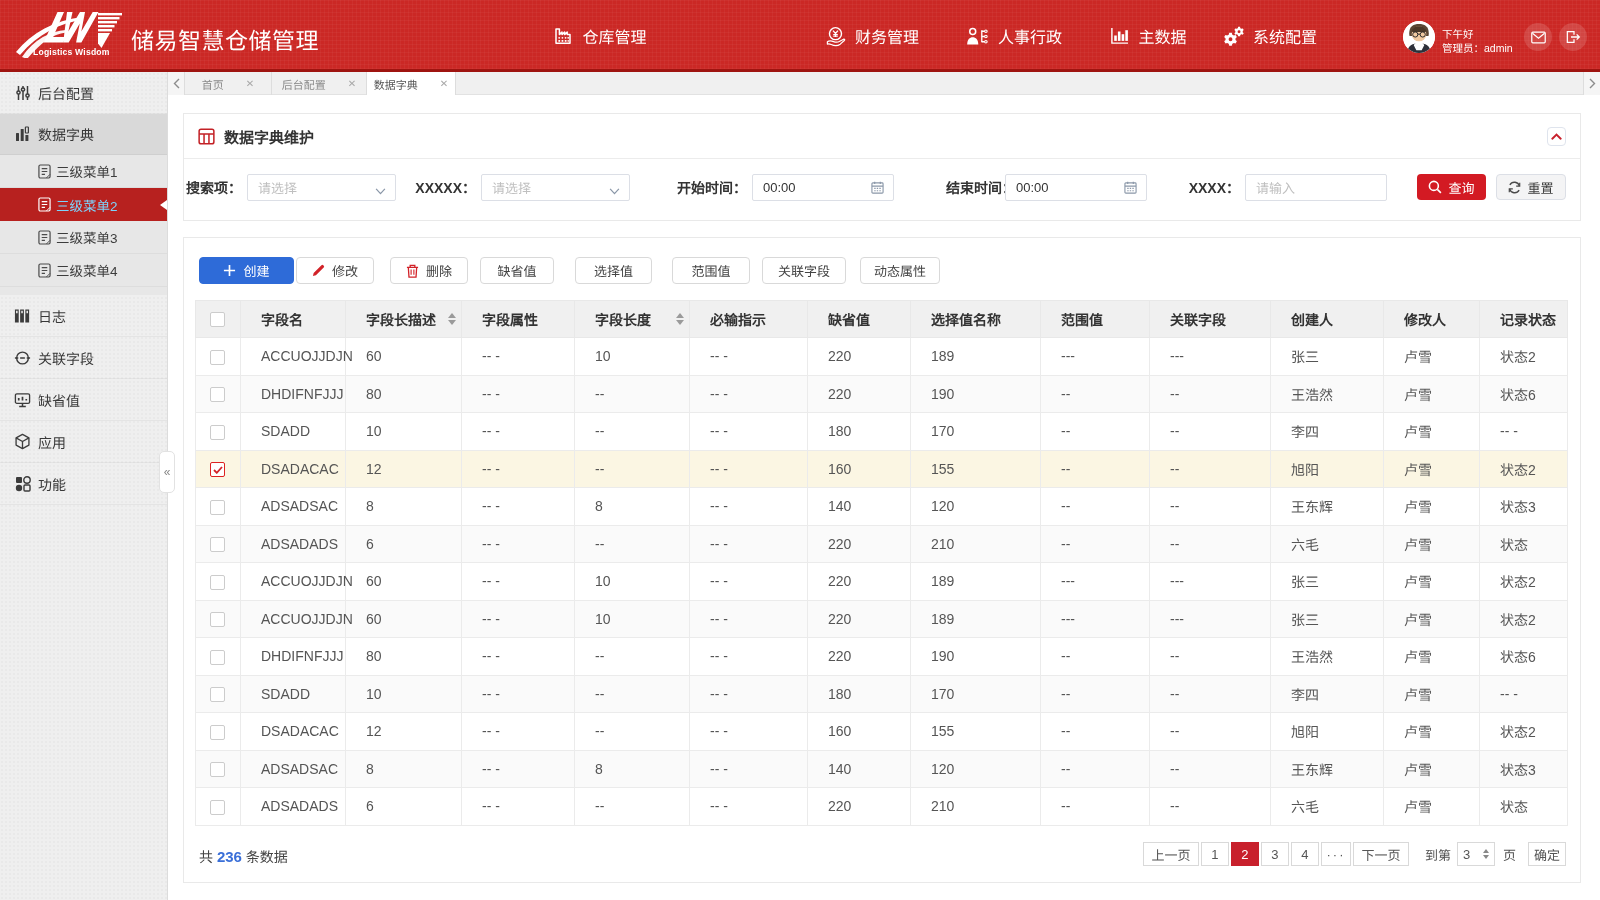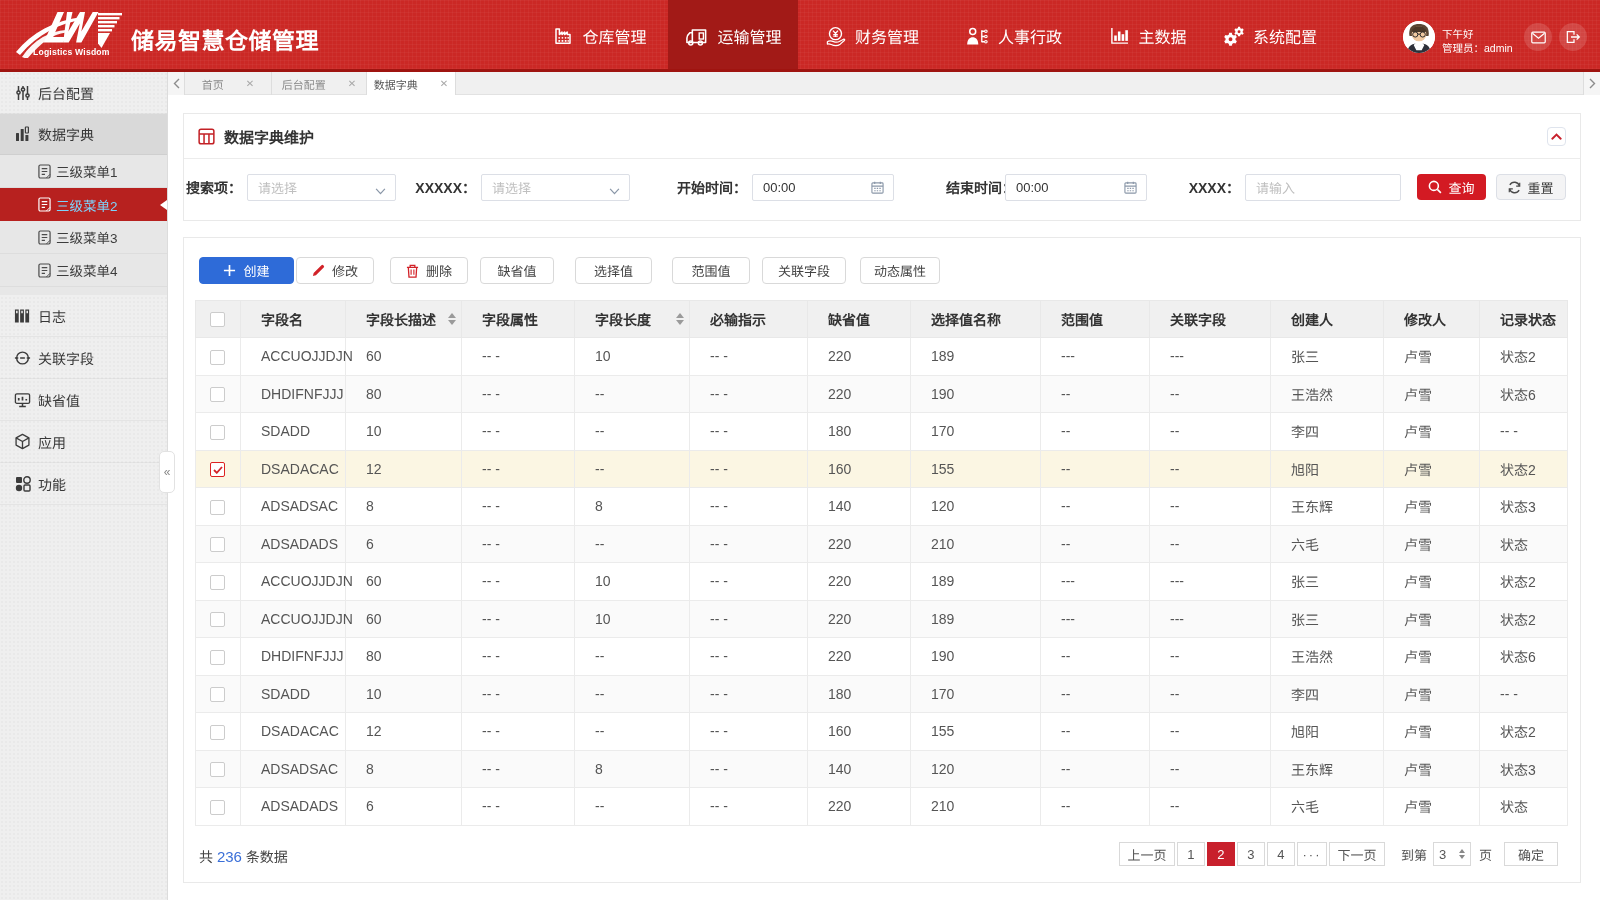--- a/index.html
+++ b/index.html
@@ -3,21 +3,21 @@
 <meta charset="utf-8">
 <title>储易智慧仓储管理</title>
 <style>
 *{margin:0;padding:0;box-sizing:border-box;}
 html,body{width:1600px;height:900px;overflow:hidden;font-family:"Liberation Sans",sans-serif;background:#fff;}
 
 .hd{position:absolute;left:0;top:0;width:1600px;height:72px;background:#cb2825;}
 .hd:after{content:"";position:absolute;left:0;right:0;bottom:0;height:3px;background:#9f1410;}
 .hd-tex{position:absolute;inset:0;background-image:linear-gradient(rgba(255,255,255,.035) 1px,transparent 1px),linear-gradient(90deg,rgba(255,255,255,.035) 1px,transparent 1px);background-size:4px 4px;}
 
-.brand{position:absolute;left:131px;top:22px;color:#fff;font-size:23px;letter-spacing:0.5px;font-weight:700;}
+.brand{position:absolute;left:131px;top:22px;color:#fff;font-size:23px;letter-spacing:0.5px;font-weight:400;}
 .nav-item .ic{margin-right:9px;display:flex;}
 .nav-item{position:absolute;top:0;height:72px;display:flex;align-items:center;color:#fff;font-size:16px;}
 .nav-item.sel{background:#a21a17;}
 .usr{color:#fff;}
 .ava{width:32px;height:32px;border-radius:50%;background:#fff;overflow:hidden;}
 .ucirc{width:28px;height:28px;border-radius:50%;background:rgba(255,255,255,.14);display:flex;align-items:center;justify-content:center;}
 
 .sb{position:absolute;left:0;top:72px;width:168px;height:828px;background:#efefef;border-right:1px solid #dcdcdc;background-image:radial-gradient(rgba(0,0,0,.022) 1px,transparent 1px);background-size:4px 4px;}
 .mi{position:relative;height:42px;display:flex;align-items:center;padding-left:14px;color:#383838;font-size:14px;border-bottom:1px solid rgba(0,0,0,.045);}
 .mi .ic{width:17px;height:17px;margin-right:7px;display:flex;align-items:center;justify-content:center;}
@@ -58,21 +58,21 @@
 table.grid td{height:37.5px;font-size:14px;color:#555;padding:0 0 0 20px;border:1px solid #ebebeb;background:#fff;}
 table.grid tr.alt td{background:#fafafa;}
 table.grid tr.hl td{background:#fbf6e3;}
 .ckb{display:inline-block;width:15px;height:15px;border:1px solid #ccc;border-radius:2px;background:#fff;vertical-align:middle;}
 .sort{position:absolute;right:5px;top:12px;display:flex;flex-direction:column;gap:2px;}
 .sort i{display:block;width:0;height:0;border-left:4px solid transparent;border-right:4px solid transparent;}
 .sort .up{border-bottom:5px solid #9a9a9a;}
 .sort .dn{border-top:5px solid #9a9a9a;}
 
 .total{position:absolute;left:199px;top:846px;font-size:14px;color:#444;}
-.total b{color:#3a6fd8;font-weight:400;font-size:15px;}
+.total b{color:#3a6fd8;font-weight:700;font-size:15px;}
 .pager{position:absolute;right:34px;top:842px;display:flex;align-items:center;font-size:13px;color:#555;}
 .pg{height:24px;border:1px solid #d9d9d9;background:#fff;display:flex;align-items:center;justify-content:center;margin-right:2px;}
 .pg.num{width:28px;}
 .pg.act{background:#c8202c;border-color:#c8202c;color:#fff;}
 </style>
 </head>
 <body>
 
 <div class="hd">
     <div class="hd-tex"></div>
@@ -103,30 +103,20 @@
             <circle cx="9.4" cy="11.8" r=".9"></circle>
             <circle cx="12.6" cy="11.8" r=".9"></circle>
             <rect x="5.4" y="14" width="1.7" height="1.8"></rect>
             <rect x="8.6" y="14" width="1.7" height="1.8"></rect>
             <rect x="11.8" y="14" width="1.7" height="1.8"></rect>
             <circle cx="15.2" cy="11.8" r=".9"></circle>
             <rect x="14.6" y="14" width="1.2" height="1.8"></rect>
           </g>
         </svg>
       </span>仓库管理</div>
-  <div class="nav-item sel" style="left:668px;width:130px;justify-content:center;">
-    <span class="ic">
-        <svg width="24" height="22" viewBox="0 0 26 24" fill="none" stroke="#fff" stroke-width="1.7">
-          <path d="M9 5.5 H23.5 V19 H9 Z" stroke-linejoin="round"></path>
-          <path d="M9 8.5 H6.2 C4.2 10.2 3.3 12 3.1 14.2 L3.1 19 H9" stroke-linejoin="round"></path>
-          <rect x="16.5" y="8.7" width="4.6" height="6.6" stroke-width="1.5"></rect>
-          <circle cx="7.3" cy="19.6" r="2.2"></circle>
-          <circle cx="17.8" cy="19.6" r="2.2"></circle>
-        </svg>
-      </span>运输管理</div>
   <div class="nav-item" style="left:812px;width:120px;justify-content:center;">
     <span class="ic">
         <svg width="21" height="21" viewBox="0 0 22 22" fill="none" stroke="#fff" stroke-width="1.5">
           <circle cx="11" cy="8" r="6.3"></circle>
           <path d="M8.4 4.8 L11 7.8 L13.6 4.8 M11 7.8 V11.4 M8.6 8.9 H13.4 M8.6 10.6 H13.4" stroke-width="1.3"></path>
           <path d="M2.5 16.5 C5 14.8 7 15.6 9 16.4 C11 17.2 13.5 17.2 15.5 16 L19.5 13.8 C20.3 13.4 21 14.4 20.2 15.2 L16 19 C13.5 20.8 9.5 20.8 6.5 19.4 C4.8 18.6 3.5 18.6 2.5 19 Z" stroke-width="1.3" stroke-linejoin="round"></path>
         </svg>
       </span>财务管理</div>
   <div class="nav-item" style="left:952px;width:124px;justify-content:center;">
     <span class="ic">
@@ -324,21 +314,21 @@
     <div class="inbox" style="left:569px;width:142px;color:#333;">00:00<span class="caret" style="top:6px;"><svg width="13" height="13" viewBox="0 0 14 14" fill="none" stroke="#8a97a8" stroke-width="1.2">
           <rect x="1" y="2" width="12" height="11" rx="1"></rect>
           <path d="M1 5.5 H13 M4 .8 V3.2 M10 .8 V3.2 M3.5 8 H5 M6.2 8 H7.7 M9 8 H10.5 M3.5 10.5 H5 M6.2 10.5 H7.7 M9 10.5 H10.5"></path>
         </svg></span></div>
   <span class="slab" style="right:565px;">结束时间：</span>
     <div class="inbox" style="left:822px;width:142px;color:#333;">00:00<span class="caret" style="top:6px;"><svg width="13" height="13" viewBox="0 0 14 14" fill="none" stroke="#8a97a8" stroke-width="1.2">
           <rect x="1" y="2" width="12" height="11" rx="1"></rect>
           <path d="M1 5.5 H13 M4 .8 V3.2 M10 .8 V3.2 M3.5 8 H5 M6.2 8 H7.7 M9 8 H10.5 M3.5 10.5 H5 M6.2 10.5 H7.7 M9 10.5 H10.5"></path>
         </svg></span></div>
   <span class="slab" style="right:341px;margin-left:8px;">XXXX：</span>
-    <div class="inbox" style="left:1062px;width:156px;">请输入</div>
+    <div class="inbox" style="left:1062px;width:142px;">请输入</div>
   <div class="btn" style="left:1234px;width:69px;background:#d31a23;color:#fff;gap:6px;"><svg width="14" height="14" viewBox="0 0 15 15" fill="none" stroke="#fff" stroke-width="1.7">
         <circle cx="6.3" cy="6.3" r="4.8"></circle>
         <path d="M10 10 L13.8 13.8"></path>
       </svg>查询</div>
   <div class="btn" style="left:1313px;width:70px;background:#f4f4f5;border:1px solid #dcdfe6;color:#3d3d3d;gap:6px;"><svg width="13" height="13" viewBox="0 0 14 14" fill="none" stroke="#4a4a4a" stroke-width="1.5">
         <path d="M12.3 5.5 A 5.6 5.6 0 0 0 2 4.2 M1.7 8.5 A 5.6 5.6 0 0 0 12 9.8"></path>
         <path d="M12.6 1.8 V5.6 H8.8 M1.4 12.2 V8.4 H5.2" stroke-width="1.3"></path>
       </svg>重置</div>
 </div>
 
@@ -605,14 +595,14 @@
 <div class="pg num">3</div>
 <div class="pg num">4</div>
 <div class="pg" style="width:30px;letter-spacing:2px;">···</div>
 <div class="pg" style="width:56px;">下一页</div>
 <span style="margin:0 6px 0 14px;">到第</span>
 <div class="pg" style="width:38px;justify-content:space-between;padding:0 5px;margin-right:0;">3<span style="display:flex;flex-direction:column;gap:2px;">
         <i style="border-left:3.5px solid transparent;border-right:3.5px solid transparent;border-bottom:4.5px solid #888;"></i>
         <i style="border-left:3.5px solid transparent;border-right:3.5px solid transparent;border-top:4.5px solid #888;"></i>
       </span></div>
 <span style="margin:0 12px 0 8px;">页</span>
-<div class="pg" style="width:54px;margin-right:8px;">确定</div>
+<div class="pg" style="width:38px;margin-right:0;">确定</div>
 </div>
 
 </body></html>

